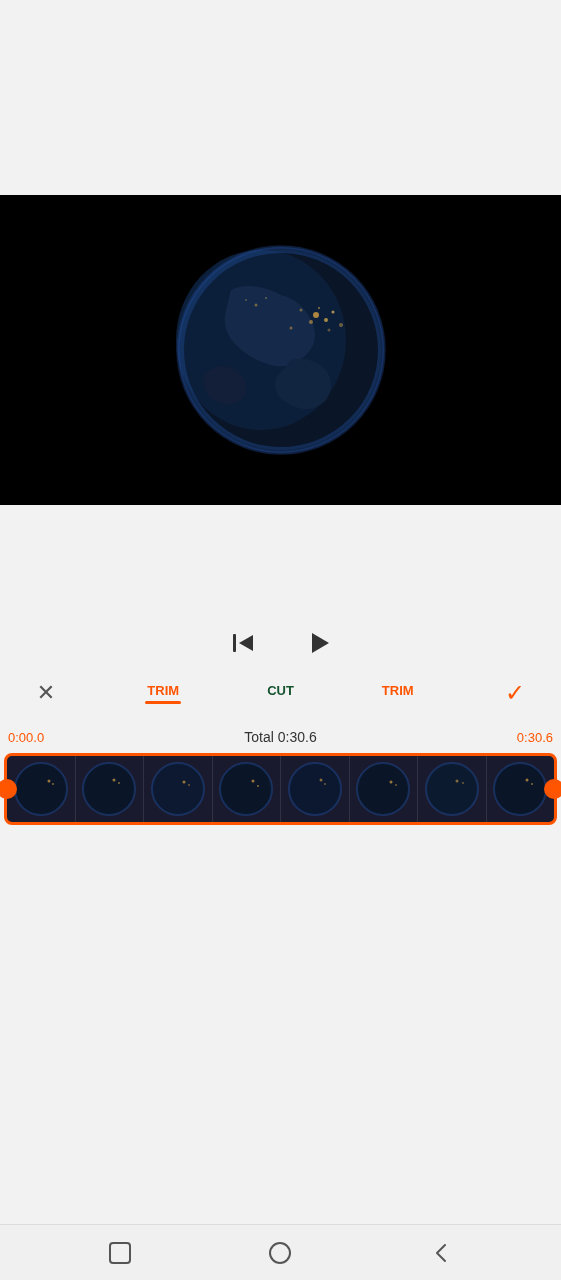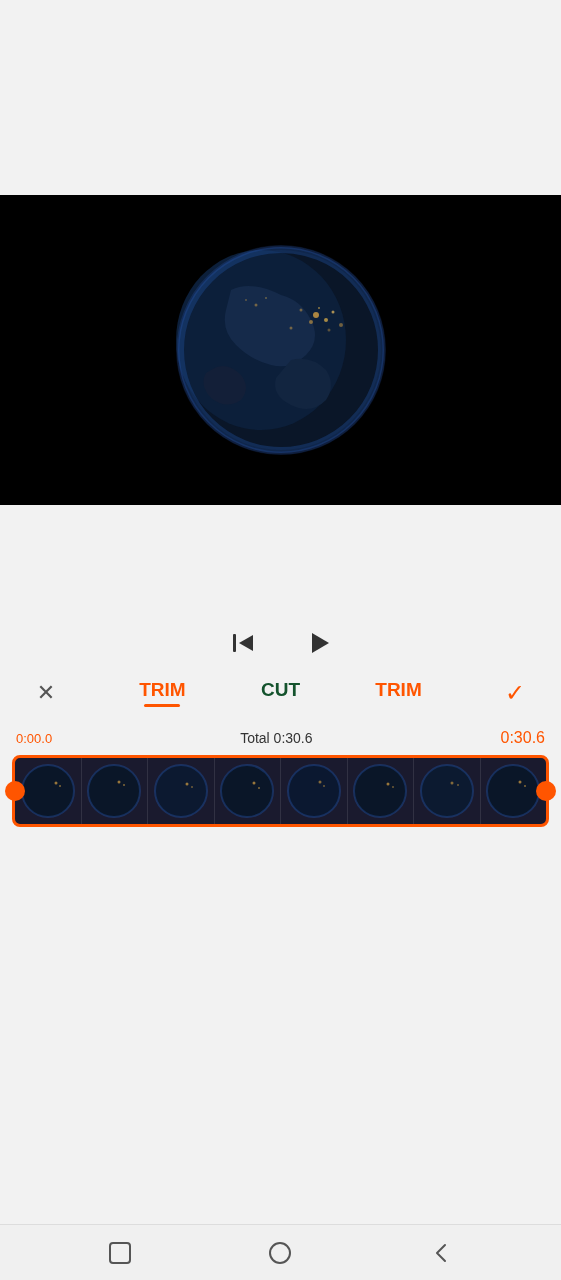--- a/index.html
+++ b/index.html
@@ -100,21 +100,21 @@
     }
 
     .tab-item {
       display: flex;
       flex-direction: column;
       align-items: center;
       cursor: pointer;
     }
 
     .tab-label {
-      font-size: 19px;
+      font-size: 13px;
       font-weight: 600;
       color: #888;
     }
 
     .tab-label.active {
       color: #ff5500;
     }
 
     .tab-underline {
       width: 36px;
@@ -135,21 +135,21 @@
       align-items: center;
       justify-content: center;
       cursor: pointer;
       color: #ff5500;
       font-size: 24px;
     }
 
     
     .timeline-section {
       width: 100%;
-      padding: 0 12px;
+      padding: 0 4px;
       margin-top: 14px;
     }
 
     .timeline-labels {
       display: flex;
       justify-content: space-between;
       align-items: center;
       margin-bottom: 8px;
       padding: 0 4px;
     }
@@ -160,21 +160,21 @@
       font-weight: 500;
     }
 
     .time-label-total {
       font-size: 14px;
       color: #333;
       font-weight: 400;
     }
 
     .time-label-end {
-      font-size: 16px;
+      font-size: 13px;
       color: #ff5500;
       font-weight: 500;
     }
 
     
     .timeline-strip {
       width: 100%;
       height: 72px;
       border: 3px solid #ff5500;
       border-radius: 8px;

